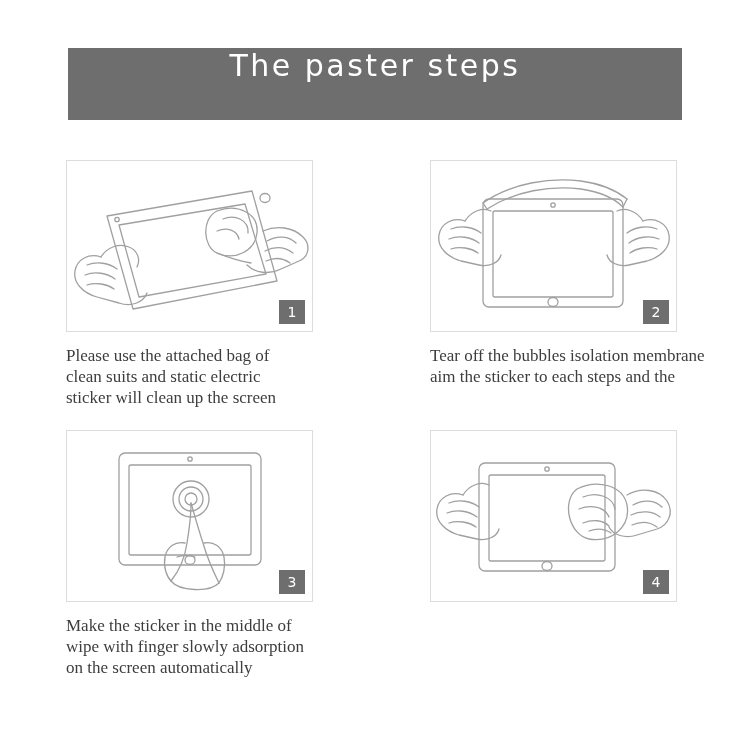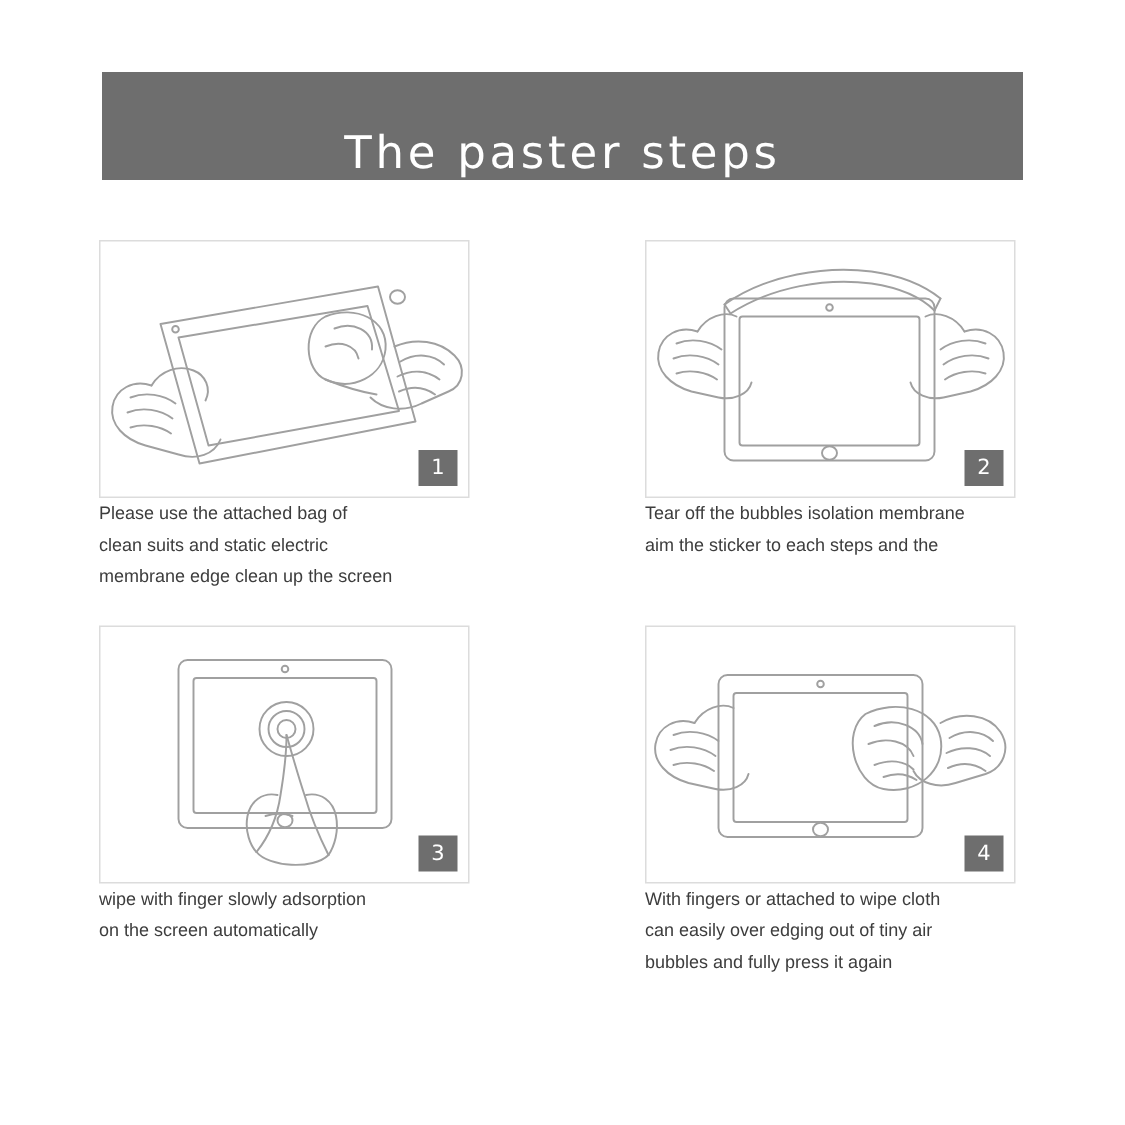--- a/index.html
+++ b/index.html
@@ -23,21 +23,21 @@
 
   
   .banner {
     position: absolute;
     left: 68px;
     top: 48px;
     width: 614px;
     height: 72px;
     background: #6e6e6e;
     display: flex;
-    align-items: flex-end;
+    align-items: flex-start;
     justify-content: center;
   }
   .banner-title {
     color: #ffffff;
     font-size: 30px;
     letter-spacing: 2.5px;
     font-weight: 400;
     font-family: "DejaVu Sans", sans-serif;
   }
 
@@ -79,25 +79,26 @@
     background: #6e6e6e;
     color: #ffffff;
     font-size: 14px;
     display: flex;
     align-items: center;
     justify-content: center;
     font-family: "DejaVu Sans", sans-serif;
   }
 
   .caption {
+    margin-top: 13px;
     width: 290px;
-    font-size: 12px;
+    font-size: 17px;
     line-height: 21px;
     color: #3d3d3d;
-    font-family: Liberation Sans, sans-serif;
+    font-family: Liberation Serif, serif;
   }
   .caption .line { display: block; white-space: nowrap; }
 
   .row-2 { margin-top: 22px; }
 </style>
 </head>
 <body>
 
 <div class="page">
 
@@ -137,21 +138,21 @@
               <path d="M18 114 C28 110 40 112 48 118"></path>
               <path d="M20 124 C29 121 40 123 47 128"></path>
               <path d="M34 96 C40 86 52 82 62 86 C70 89 74 98 70 106"></path>
             </g>
           </svg>
           <div class="step-badge">1</div>
         </div>
         <div class="caption">
           <span class="line">Please use the attached bag of</span>
           <span class="line">clean suits and static electric</span>
-          <span class="line">membrane edge clean up the screen</span>
+          <span class="line">sticker will clean up the screen</span>
         </div>
       </div>
 
       <div class="cell right">
         <div class="illus-box">
           <svg width="245" height="170" viewBox="0 0 245 170">
             <g fill="none" stroke="#a0a0a0" stroke-width="1.3" stroke-linejoin="round" stroke-linecap="round">
 
               <rect x="52" y="38" width="140" height="108" rx="6"></rect>
               <rect x="62" y="50" width="120" height="86" rx="2"></rect>
@@ -206,20 +207,21 @@
               <path d="M124 72 C128 86 132 100 136 112 C140 126 146 140 152 152"></path>
               <path d="M104 150 C112 160 142 162 152 152"></path>
               <path d="M118 112 C108 110 100 116 98 126 C96 136 100 146 104 150"></path>
               <path d="M137 112 C147 110 155 116 157 126 C159 136 156 146 152 152"></path>
               <path d="M110 126 C116 124 122 124 128 126"></path>
             </g>
           </svg>
           <div class="step-badge">3</div>
         </div>
         <div class="caption">
+          <span class="line">Make the sticker in the middle of</span>
           <span class="line">wipe with finger slowly adsorption</span>
           <span class="line">on the screen automatically</span>
         </div>
       </div>
 
       <div class="cell right">
         <div class="illus-box">
           <svg width="245" height="170" viewBox="0 0 245 170">
             <g fill="none" stroke="#a0a0a0" stroke-width="1.3" stroke-linejoin="round" stroke-linecap="round">
 
@@ -241,23 +243,18 @@
               <path d="M158 100 C166 97 174 98 180 102"></path>
 
               <path d="M196 64 C210 56 228 58 236 70 C243 81 238 94 226 98 L206 104 C194 108 182 104 178 96"></path>
               <path d="M202 74 C212 68 224 69 231 76"></path>
               <path d="M200 84 C210 79 222 80 229 86"></path>
               <path d="M201 94 C210 90 219 91 226 96"></path>
             </g>
           </svg>
           <div class="step-badge">4</div>
         </div>
-        <div class="caption">
-          <span class="line">With fingers or attached to wipe cloth</span>
-          <span class="line">can easily over edging out of tiny air</span>
-          <span class="line">bubbles and fully press it again</span>
-        </div>
       </div>
 
     </div>
 
   </div>
 </div>
 
 </body></html>

